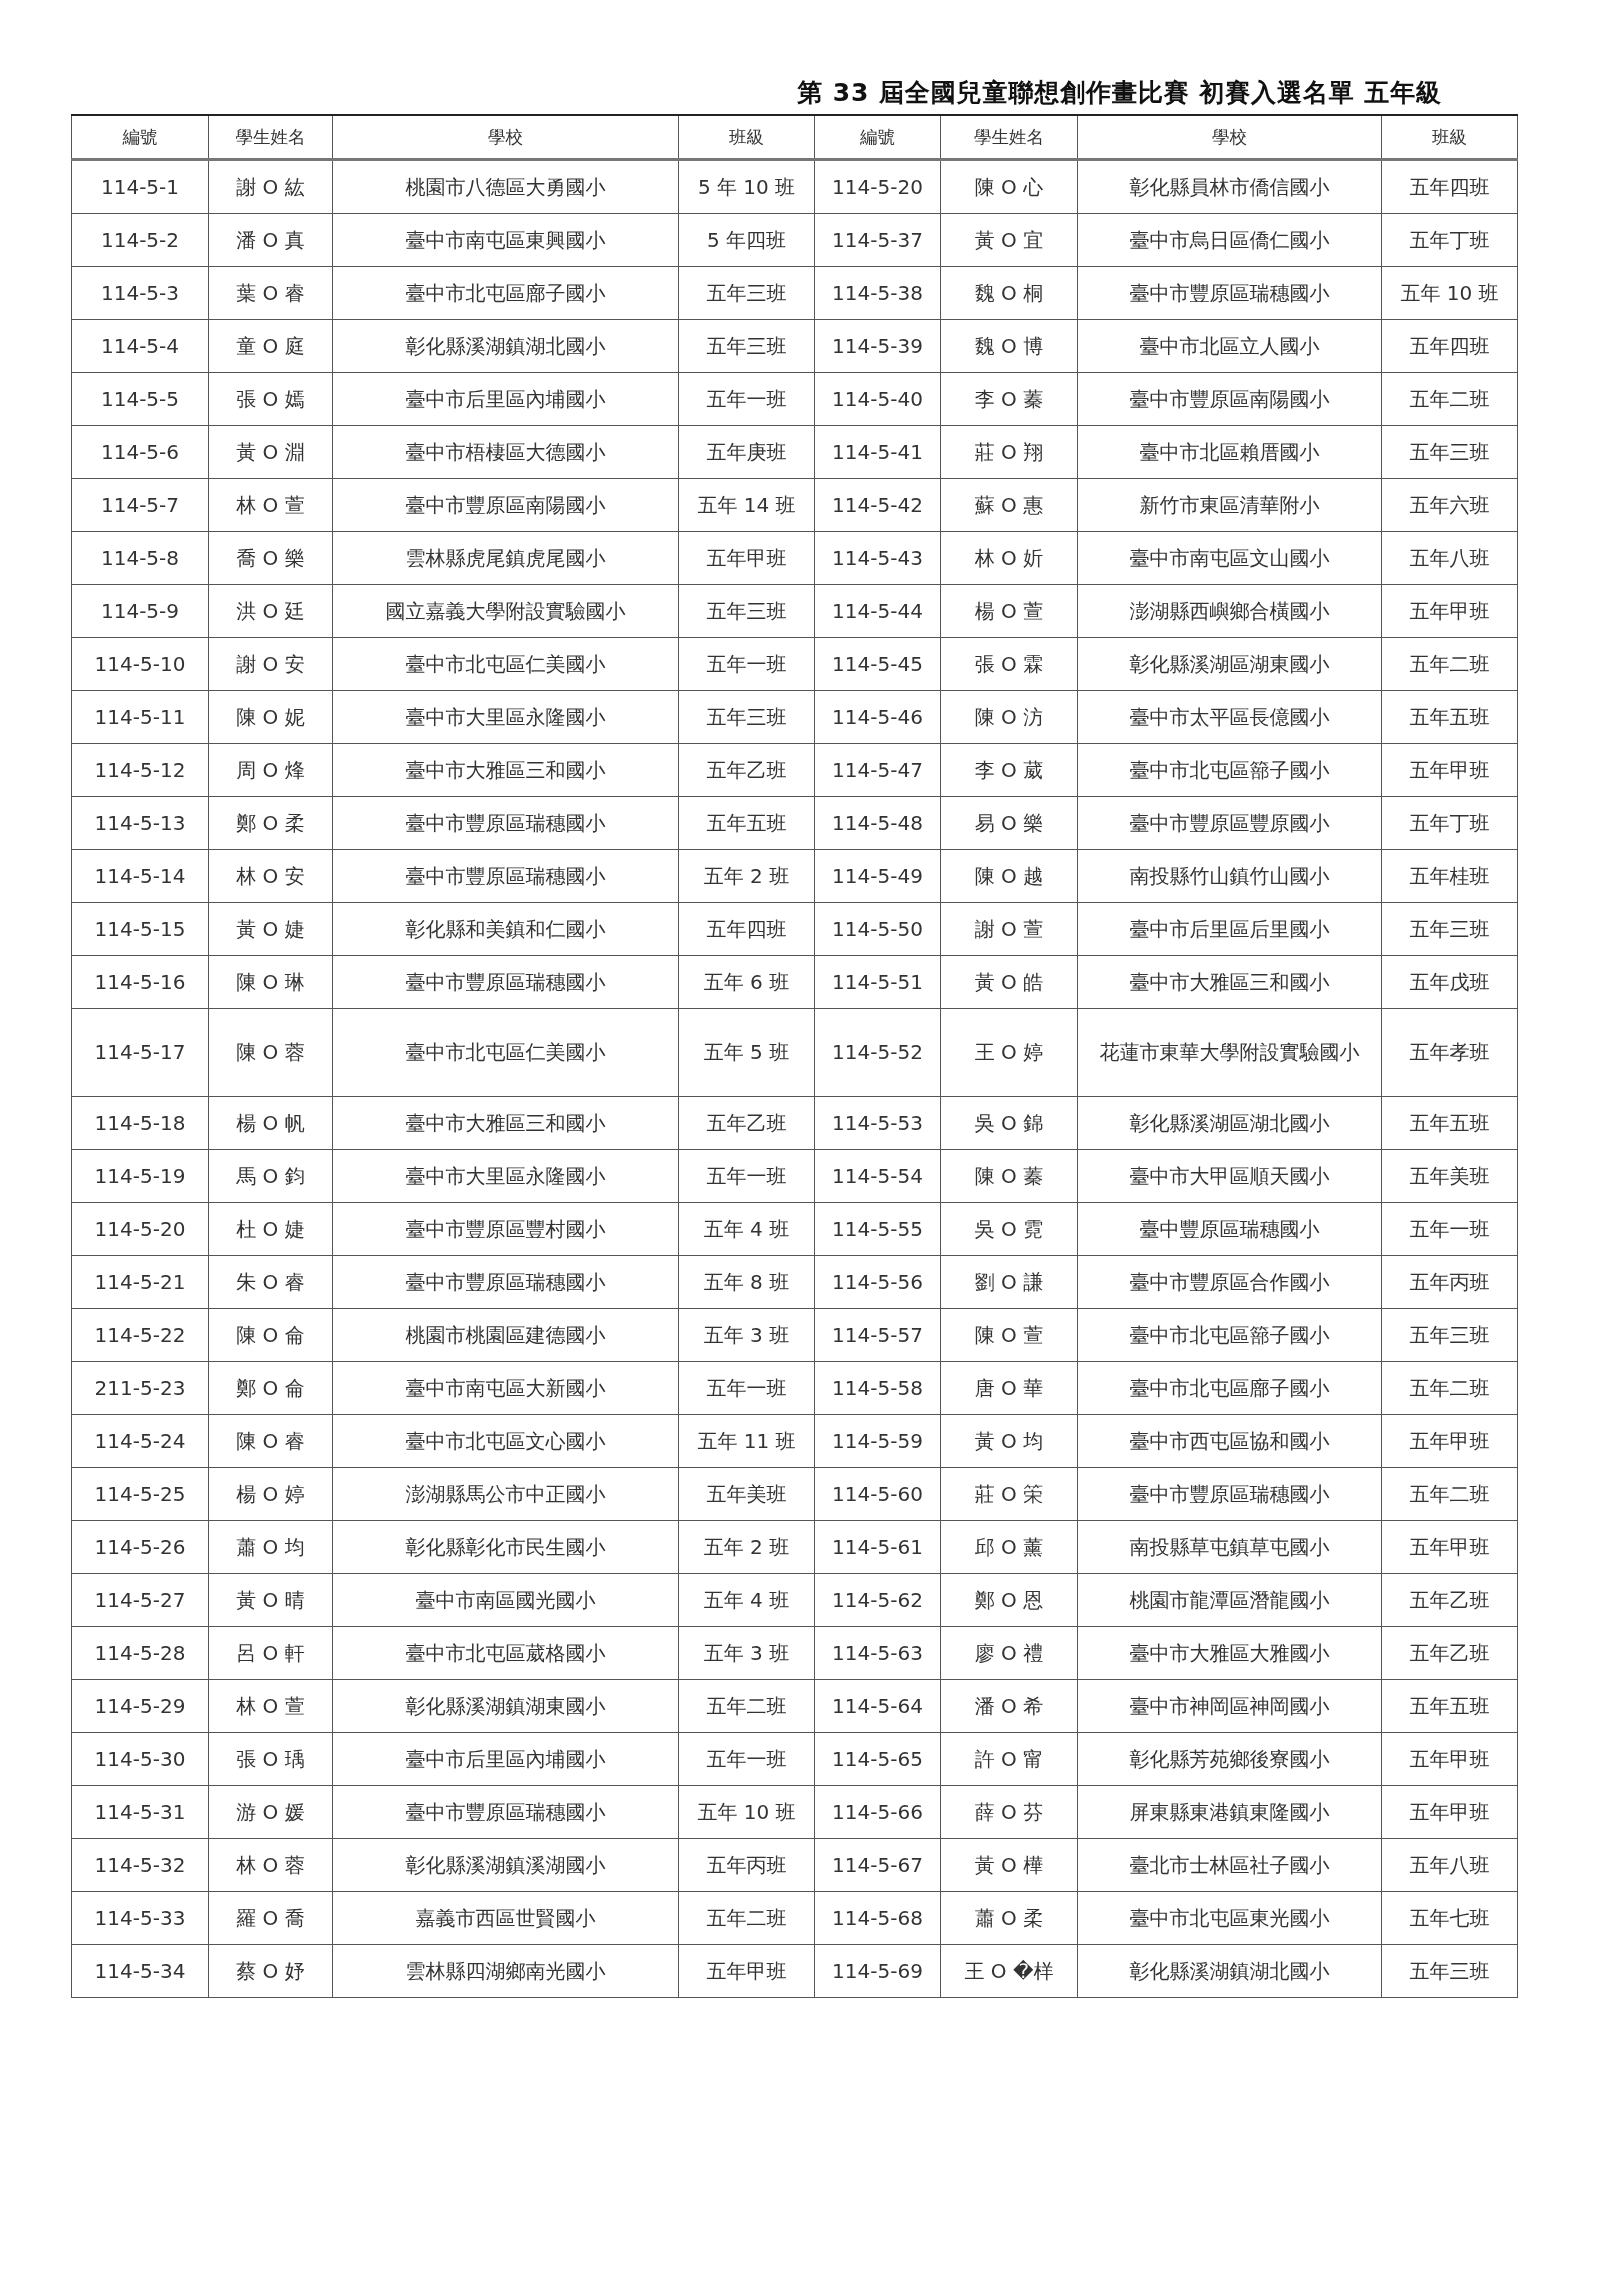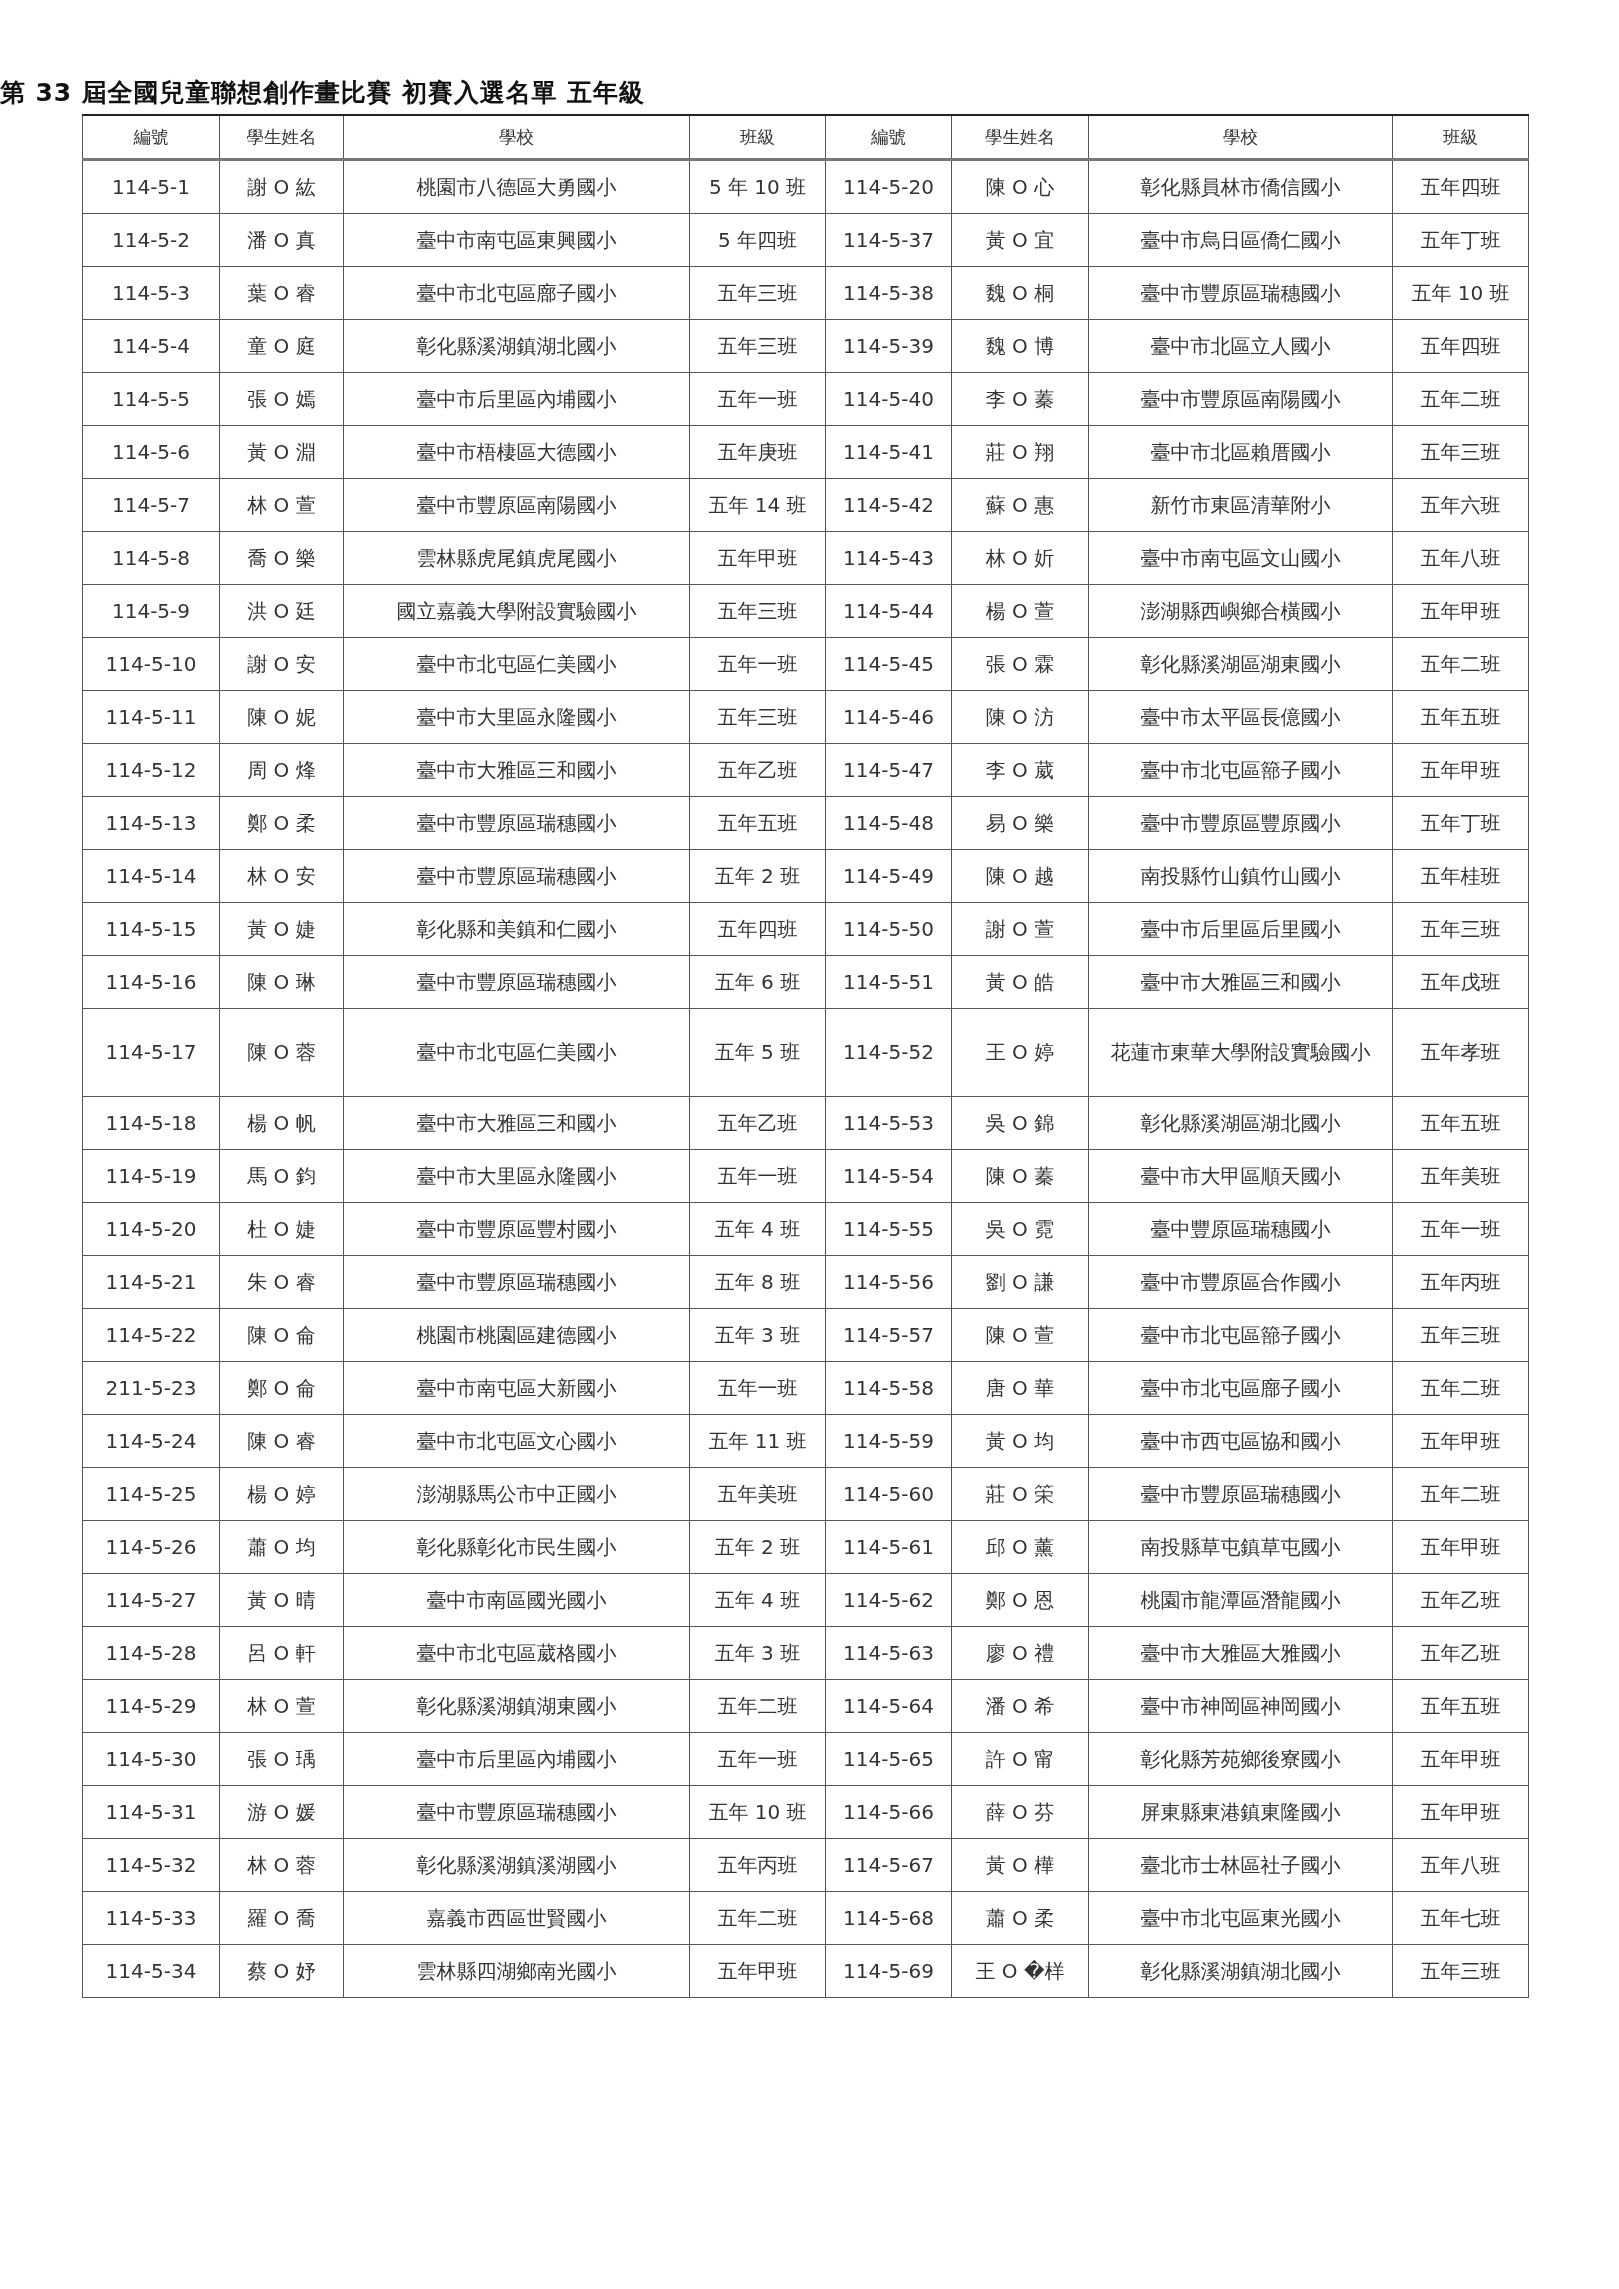--- a/index.html
+++ b/index.html
@@ -1,18 +1,18 @@
 <!DOCTYPE html>
 <html style="font-size:14.8px"><head>
 <meta charset="utf-8">
 <style>
   html, body { margin: 0; padding: 0; background: #ffffff; }
   body { width: 1620px; height: 2290px; position: relative; font-family: "DejaVu Sans", "Liberation Sans", sans-serif; color: #222; }
-  .title { position: absolute; top: 76px; left: 0; width: 1442px; text-align: left; font-size: 25px; font-weight: bold; color: #111; letter-spacing: 0.9px; }
-  table { position: absolute; top: 114px; left: 82px; width: 1443px; border-collapse: collapse; table-layout: fixed; border-radius: 8px; }
+  .title { position: absolute; top: 76px; left: 0; width: 1442px; text-align: right; font-size: 25px; font-weight: bold; color: #111; letter-spacing: 0.9px; }
+  table { position: absolute; top: 114px; left: 71px; width: 1443px; border-collapse: collapse; table-layout: fixed; border-radius: 8px; }
   th, td { border: 1.8px solid #555; text-align: center; vertical-align: middle; padding: 0 3.7px; font-weight: normal; color: #333; }
   th { height: 42px; font-size: 17.5px; border-top: 2.8px solid #222; border-bottom: 3.7px solid #777; }
   td { height: 52px; font-size: 20px; }
   tr.tall td { height: 87px; line-height: 37px; margin-top: 36px; }
   td.school { font-size: 20px; }
 </style>
 </head>
 <body>
 
 <div class="title">第 33 屆全國兒童聯想創作畫比賽  初賽入選名單  五年級</div>

